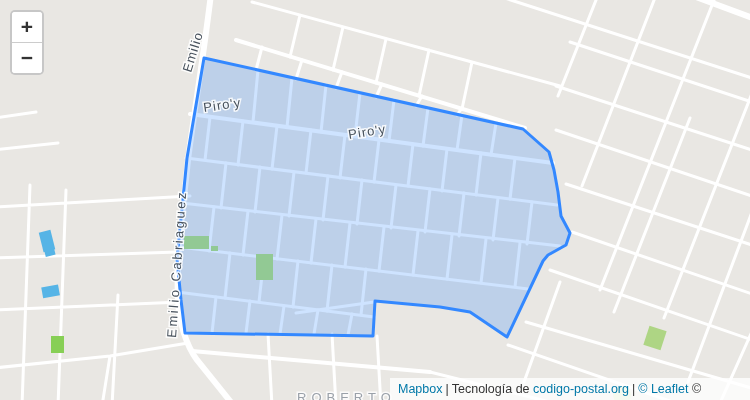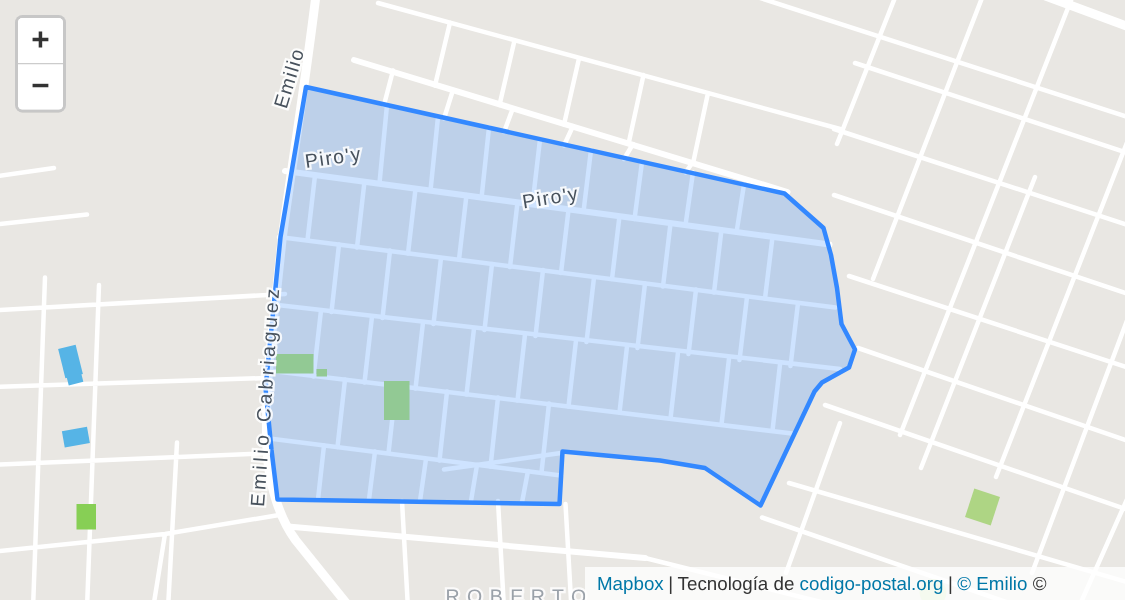--- a/index.html
+++ b/index.html
@@ -119,16 +119,16 @@
       <text class="area-label" x="297" y="402">ROBERTO</text>
     </g>
   </svg>
 
   <div class="zoom-control">
     <div class="zoom-btn">+</div>
     <div class="zoom-btn">−</div>
   </div>
 
   <div class="attribution">
-    <a class="attr-link">Mapbox</a><span class="sep">|</span><span>Tecnología de</span>&nbsp;<a class="attr-link">codigo-postal.org</a><span class="sep">|</span><a class="attr-link">© Emilio</a>&nbsp;<span>©</span>
+    <a class="attr-link">Mapbox</a><span class="sep">|</span><span>Tecnología de</span>&nbsp;<a class="attr-link">codigo-postal.org</a><span class="sep">|</span><a class="attr-link">© Leaflet</a>&nbsp;<span>©</span>
   </div>
 
 </div>
 
 </body></html>

